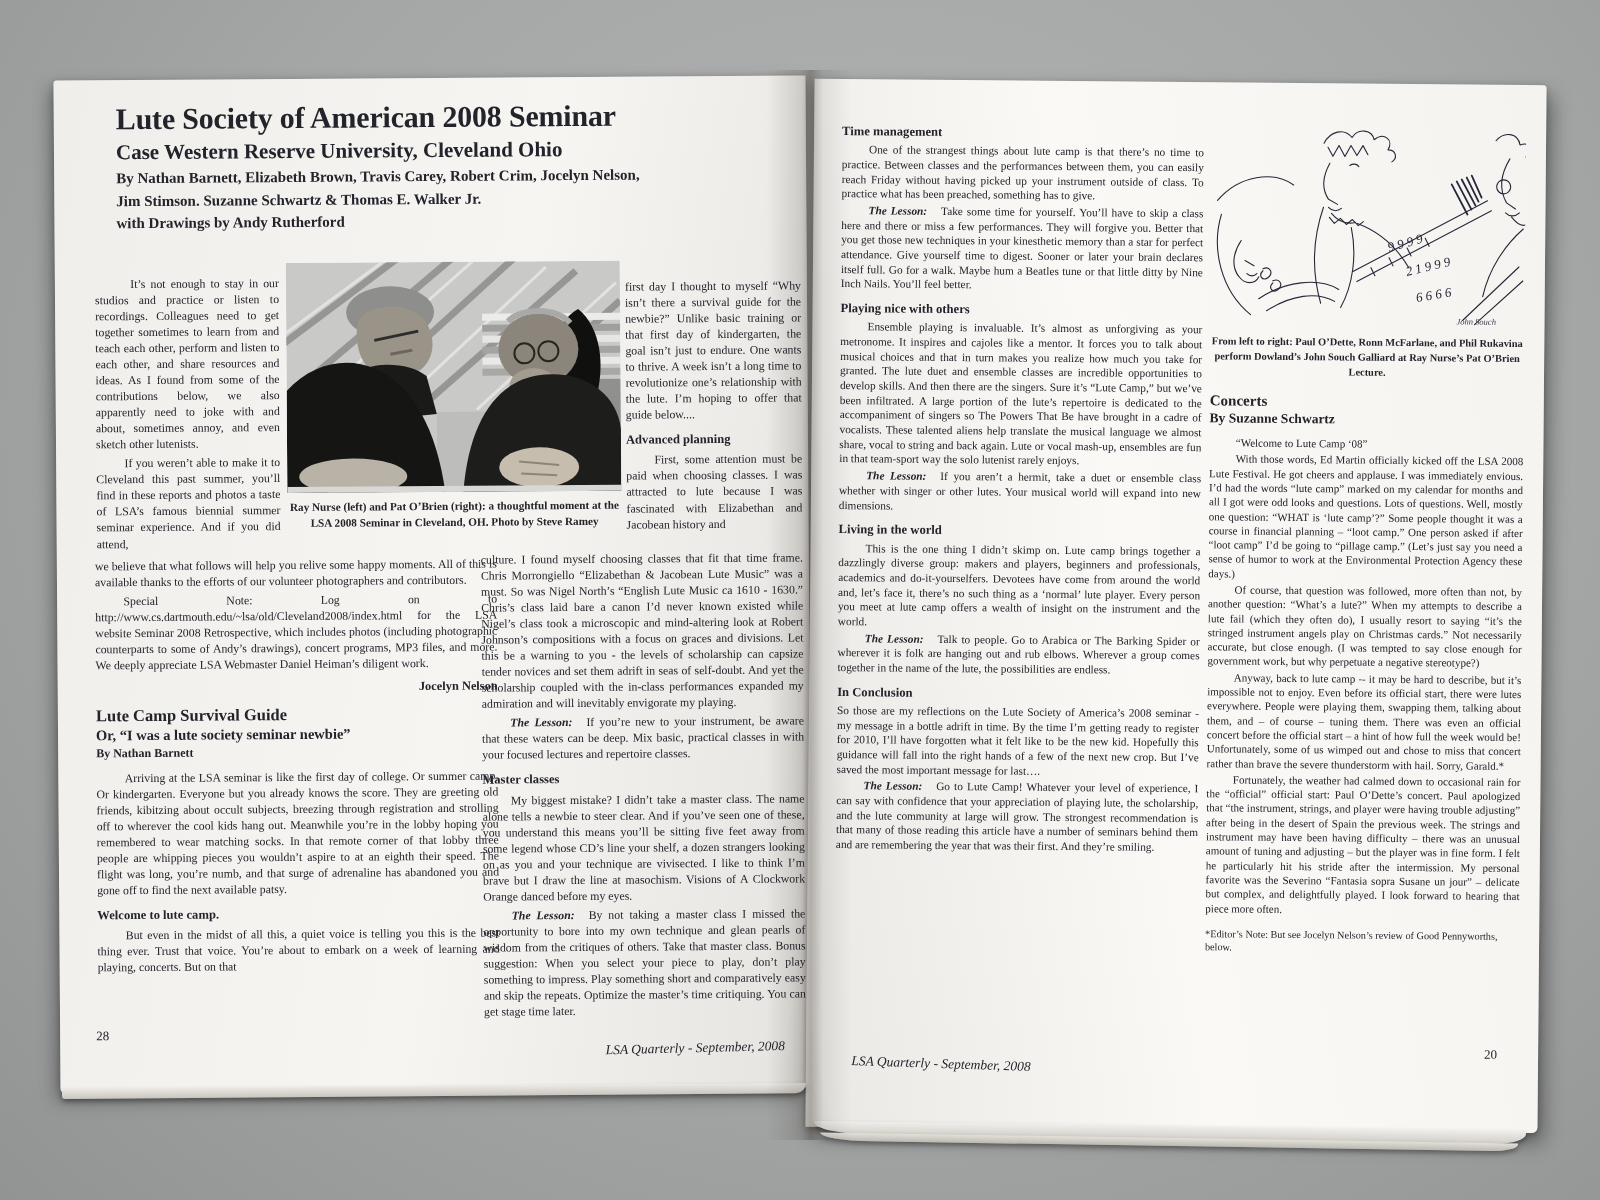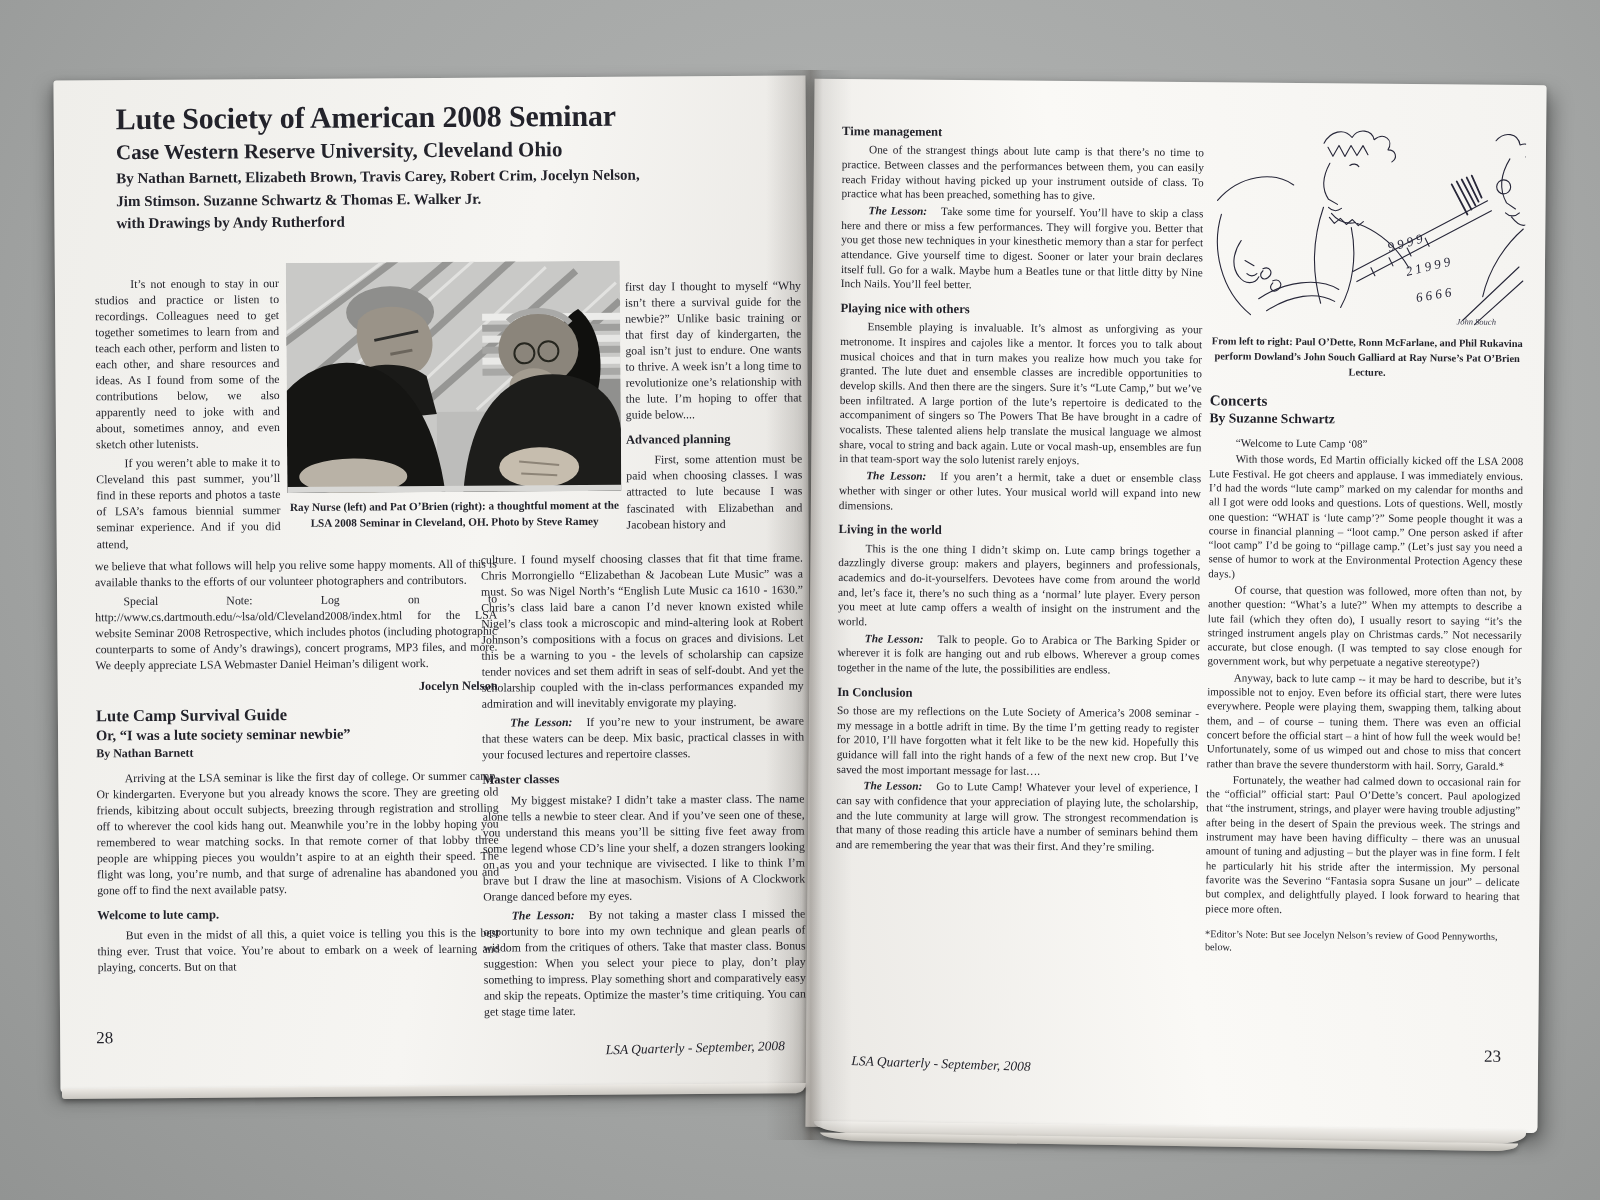--- a/index.html
+++ b/index.html
@@ -46,21 +46,21 @@
   .noind{text-indent:0;}
   h3.sec{font-size:12.6px;font-weight:bold;margin:9px 0 3px 0;text-align:left;}
   .lesson-label{font-weight:bold;font-style:italic;margin-right:14px;}
   .sig{font-weight:bold;text-align:right;margin:7px 0 6px 0;font-size:12.4px;}
   .sv1{font-size:16.5px;font-weight:bold;margin:10px 0 0 0;line-height:1.15;text-align:left;}
   .sv2{font-size:14.5px;font-weight:bold;margin:1px 0 0 0;line-height:1.2;text-align:left;}
   .sv3{font-size:12px;font-weight:bold;margin:1px 0 8px 0;text-align:left;}
   figure{margin:0;padding:0;}
   .photocap{font-size:11.2px;font-weight:bold;line-height:1.45;text-align:center;margin-top:6px;}
   .footerline{font-style:italic;font-size:13.5px;text-align:center;}
-  .pagenum{font-size:17px;}
+  .pagenum{font-size:13px;}
   
   .r-body{font-size:11.3px;line-height:1.3;text-align:justify;}
   .r-body p{margin:0 0 2px 0;}
   .c-body{font-size:11px;line-height:1.3;text-align:justify;}
   .c-body p{margin:0 0 2px 0;}
   .sketchcap{font-size:10.4px;font-weight:bold;line-height:1.45;text-align:center;margin-top:6px;}
   .concerts-h{font-size:15px;font-weight:bold;margin:14px 0 0 0;line-height:1.15;text-align:left;}
   .concerts-b{font-size:13.5px;font-weight:bold;margin:0 0 8px 0;text-align:left;}
   .opening{text-indent:2.4em;}
   .footnote{font-size:10.2px;margin-top:12px;text-align:left;}
@@ -233,19 +233,19 @@
     <div class="concerts-b">By Suzanne Schwartz</div>
     <p class="opening">“Welcome to Lute Camp ‘08”</p>
     <p class="ind">With those words, Ed Martin officially kicked off the LSA 2008 Lute Festival.  He got cheers and applause.  I was immediately envious.  I’d had the words “lute camp” marked on my calendar for months and all I got were odd looks and questions.  Lots of questions.  Well, mostly one question: “WHAT is ‘lute camp’?” Some people thought it was a course in financial planning – “loot camp.”  One person asked if after “loot camp” I’d be going to “pillage camp.”  (Let’s just say you need a sense of humor to work at the Environmental Protection Agency these days.)</p>
     <p class="ind">Of course, that question was followed, more often than not, by another question: “What’s a lute?”  When my attempts to describe a lute fail (which they often do), I usually resort to saying “it’s the stringed instrument angels play on Christmas cards.” Not necessarily accurate, but close enough.  (I was tempted to say close enough for government work, but why perpetuate a negative stereotype?)</p>
     <p class="ind">Anyway, back to lute camp -- it may be hard to describe, but it’s impossible not to enjoy.  Even before its official start, there were lutes everywhere.  People were playing them, swapping them, talking about them, and – of course – tuning them.  There was even an official concert before the official start – a hint of how full the week would be!  Unfortunately, some of us wimped out and chose to miss that concert rather than brave the severe thunderstorm with hail.  Sorry, Garald.*</p>
     <p class="ind">Fortunately, the weather had calmed down to occasional rain for the “official” official start: Paul O’Dette’s concert.  Paul apologized that “the instrument, strings, and player were having trouble adjusting” after being in the desert of Spain the previous week.  The strings and instrument may have been having difficulty – there was an unusual amount of tuning and adjusting – but the player was in fine form.  I felt he particularly hit his stride after the intermission.  My personal favorite was the Severino “Fantasia sopra Susane un jour” – delicate but complex, and delightfully played.  I look forward to hearing that piece more often.</p>
     <div class="footnote">*Editor’s Note: But see Jocelyn Nelson’s review of Good Pennyworths, below.</div>
   </div>
 
   <div class="abs footerline" style="left:30px;top:976px;width:210px;transform:rotate(1.4deg);">LSA Quarterly - September, 2008</div>
-  <div class="abs pagenum" style="left:678px;top:962px;">23</div>
+  <div class="abs pagenum" style="left:678px;top:962px;">20</div>
 </div>
 
 <div class="spine"></div>
 <div class="edge edge-l1"></div>
 <div class="edge edge-r1"></div>
 <div class="edge edge-r2"></div>
 
 </body></html>

